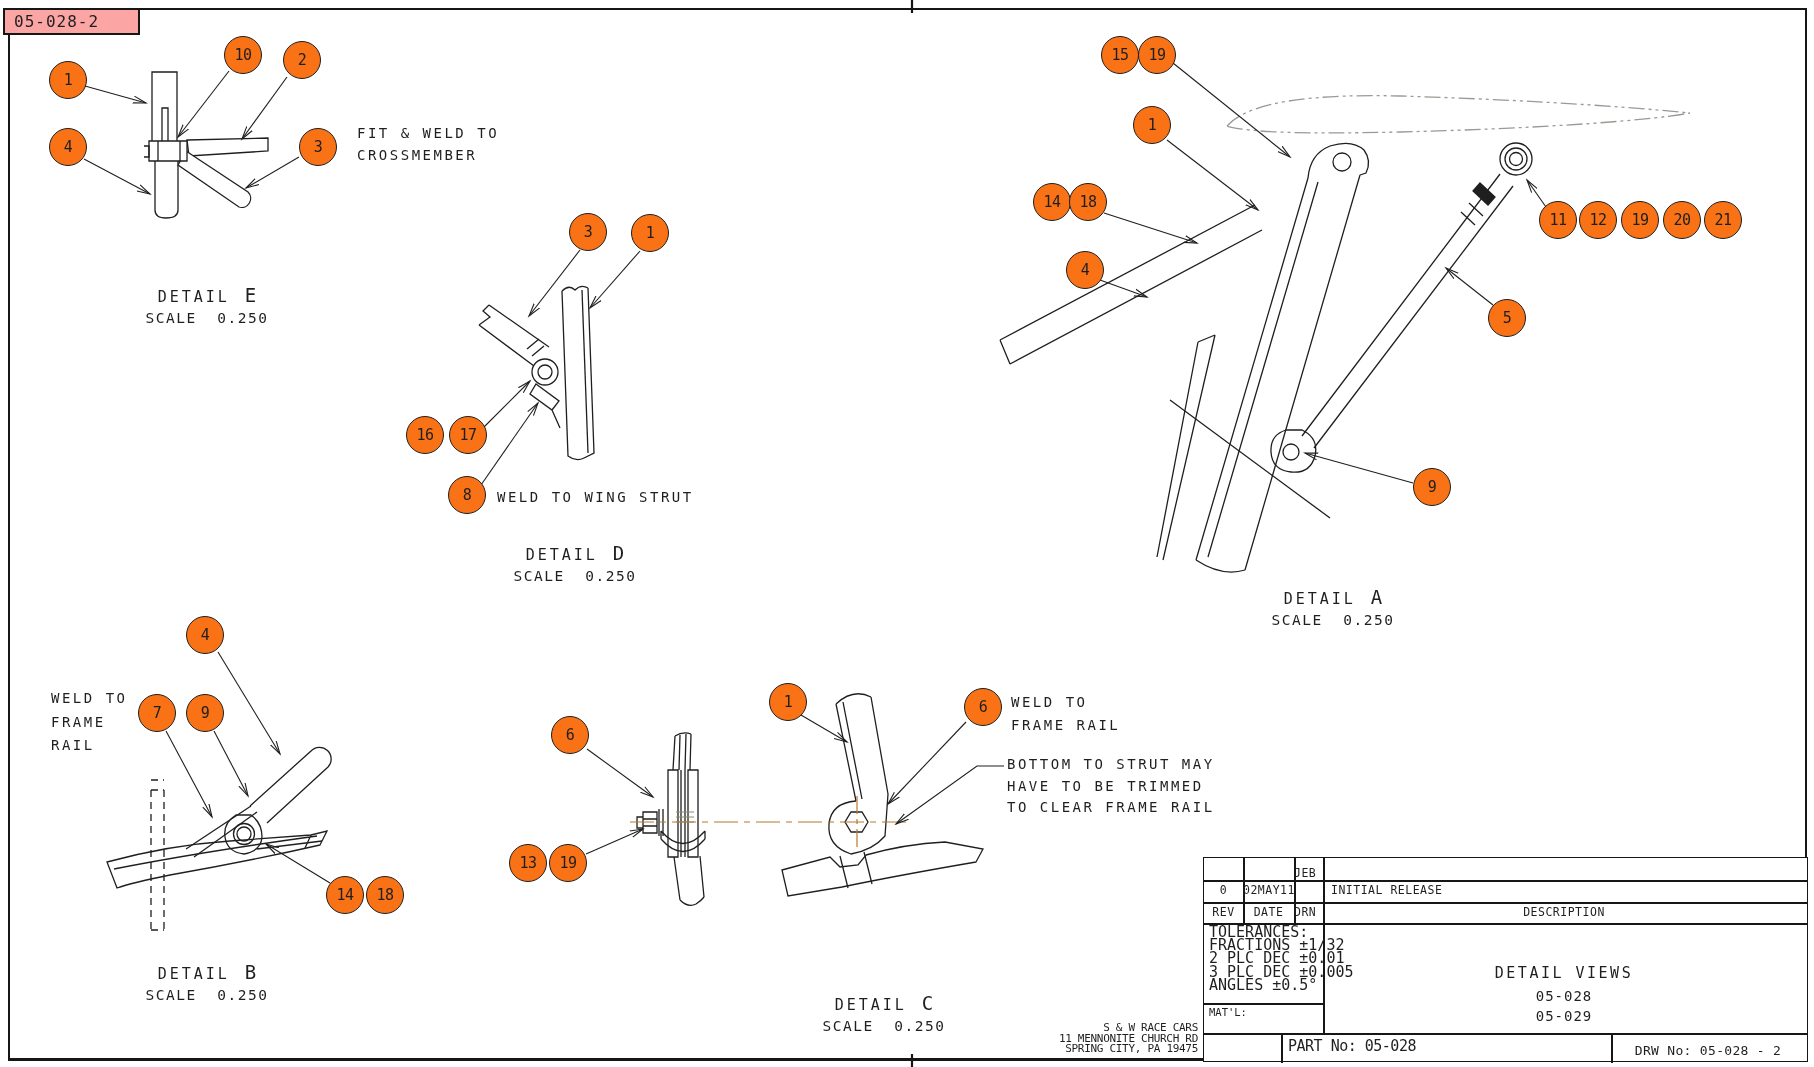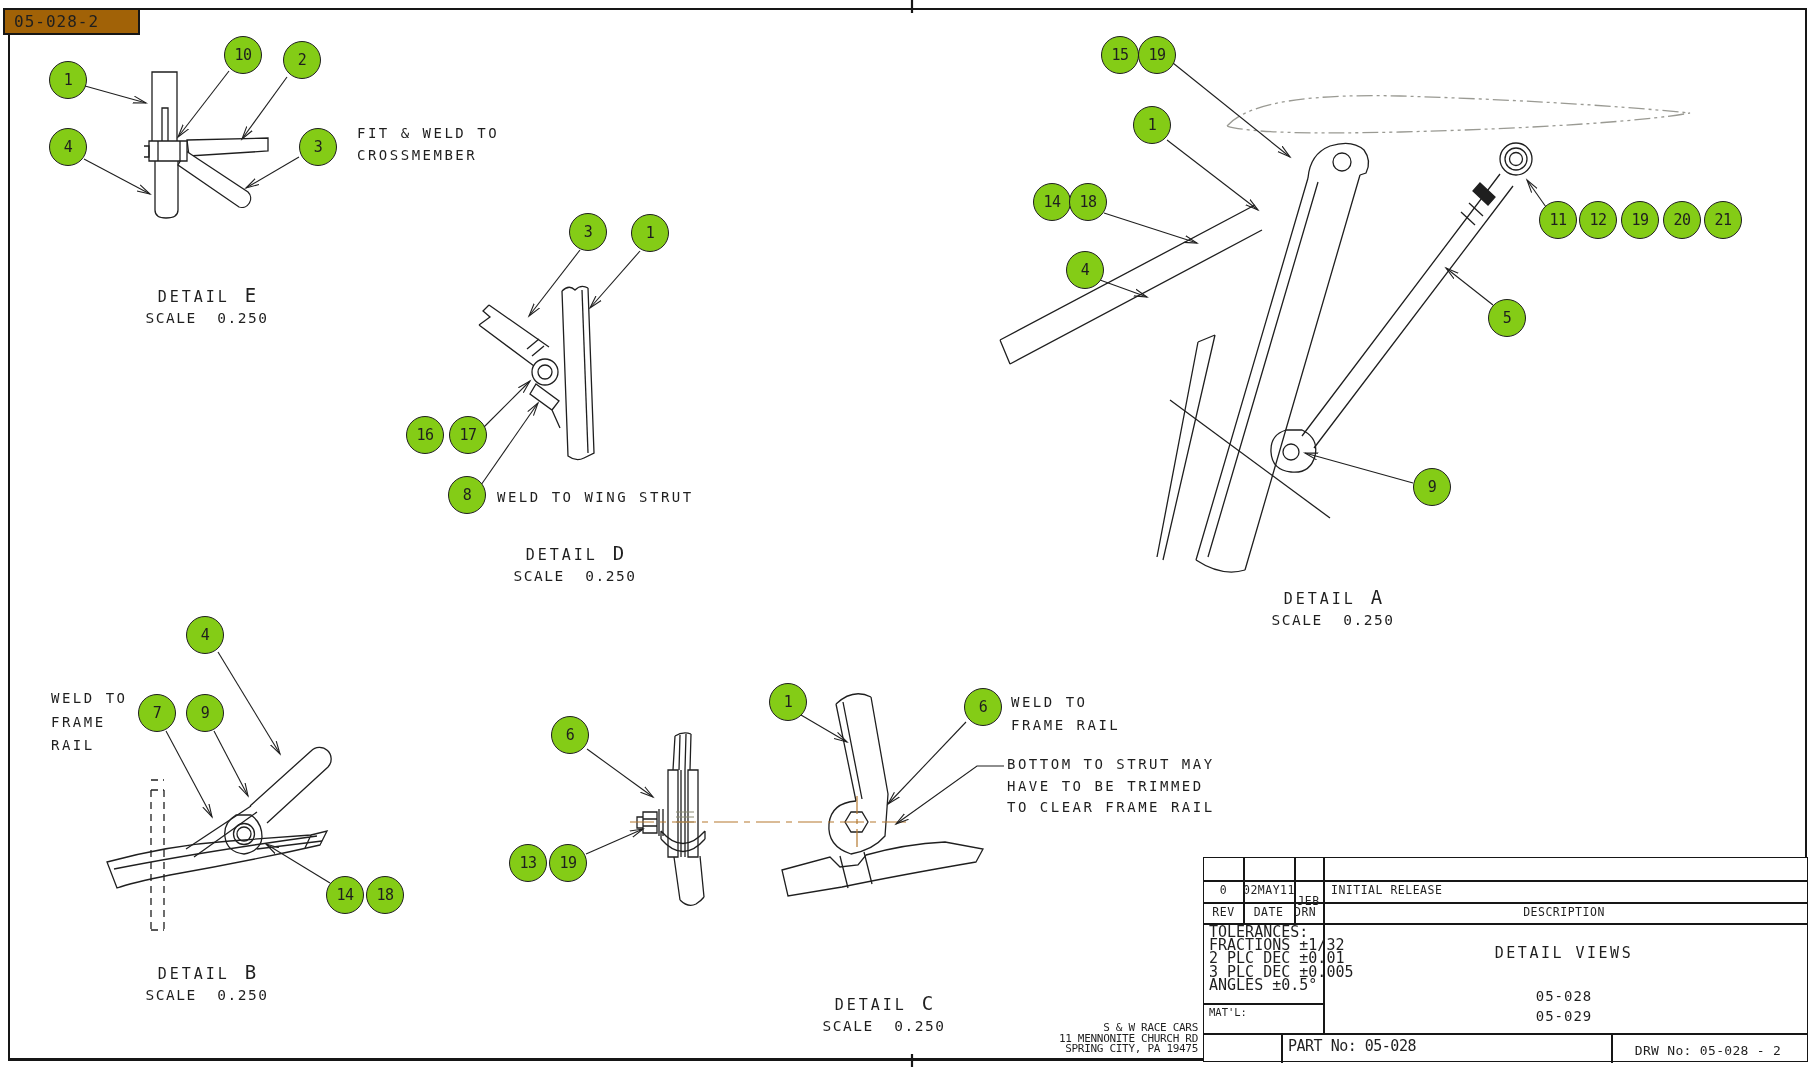--- a/index.html
+++ b/index.html
@@ -2,27 +2,27 @@
 <html><head>
 <meta charset="utf-8">
 <style>
   html,body{margin:0;padding:0;background:#ffffff;}
   body{position:relative;width:1814px;height:1067px;overflow:hidden;
        font-family:"DejaVu Sans Mono",monospace;color:#1f1f1f;}
   
   .sheet-border{position:absolute;left:8px;top:8px;width:1799px;height:1053px;
     border:2px solid #161616;border-bottom-width:3px;box-sizing:border-box;z-index:1;}
   .zone-box{position:absolute;left:3px;top:8px;width:137px;height:27px;
-    border:2px solid #161616;box-sizing:border-box;background:#a16207;z-index:6;
+    border:2px solid #161616;box-sizing:border-box;background:#fca5a5;z-index:6;
     font-size:16px;letter-spacing:1px;line-height:23px;padding-left:9px;}
   
   svg.linework{position:absolute;left:0;top:0;z-index:2;}
   
   .balloon{position:absolute;width:38px;height:38px;border:1.6px solid #1f1f1f;border-radius:50%;
-    background:#84cc16;display:flex;align-items:center;justify-content:center;
+    background:#f97316;display:flex;align-items:center;justify-content:center;
     font-size:15px;letter-spacing:-.5px;z-index:5;box-sizing:border-box;}
   
   .dtitle{position:absolute;width:240px;text-align:center;z-index:4;}
   .dt-line{display:flex;justify-content:center;align-items:baseline;gap:15px;
     font-size:15px;letter-spacing:3px;}
   .dt-letter{font-size:19px;letter-spacing:0;}
   .dt-scale{margin-top:4px;font-size:14.5px;letter-spacing:1.5px;white-space:pre;}
   
   .note{position:absolute;font-size:14px;letter-spacing:2.5px;line-height:22px;
     white-space:pre-line;z-index:4;}
@@ -258,36 +258,36 @@
   <div class="vl" style="left:39px;top:0;height:65px"></div>
   <div class="vl" style="left:90px;top:0;height:65px"></div>
   <div class="vl" style="left:119px;top:0;height:175px"></div>
   <div class="hl" style="left:0;top:145px;width:119px"></div>
   <div class="hl" style="left:0;top:175px;width:100%"></div>
   <div class="vl" style="left:77px;top:175px;height:30px"></div>
   <div class="vl" style="left:407px;top:175px;height:30px"></div>
 
   <div class="cell ctr" style="left:0;top:25px;width:39px">0</div>
   <div class="cell ctr" style="left:39px;top:25px;width:51px">02MAY11</div>
-  <div class="cell ctr" style="left:90px;top:36px;width:29px">JEB</div>
+  <div class="cell ctr" style="left:90px;top:8px;width:16px">JEB</div>
   <div class="cell" style="left:127px;top:25px">INITIAL RELEASE</div>
 
   <div class="cell ctr" style="left:0;top:47px;width:39px">REV</div>
   <div class="cell ctr" style="left:39px;top:47px;width:51px">DATE</div>
   <div class="cell ctr" style="left:90px;top:47px;width:20px">DRN</div>
   <div class="cell ctr" style="left:119px;top:47px;width:482px">DESCRIPTION</div>
 
   <div class="tol">TOLERANCES:
 FRACTIONS ±1/32
 2 PLC DEC ±0.01
 3 PLC DEC ±0.005
 ANGLES ±0.5°</div>
   <div class="matl">MAT'L:</div>
 
-  <div class="descwrap t2" style="top:86px">DETAIL VIEWS</div>
+  <div class="descwrap t2" style="top:106px">DETAIL VIEWS</div>
   <div class="descwrap tnum" style="top:130px">05-028</div>
   <div class="descwrap tnum" style="top:150px">05-029</div>
 
   <div class="partno">PART No: 05-028</div>
   <div class="drwno">DRW No: 05-028 - 2</div>
 </div>
 
 <div class="address">
   <span>S &amp; W RACE CARS</span>
   <span>11 MENNONITE CHURCH RD</span>

